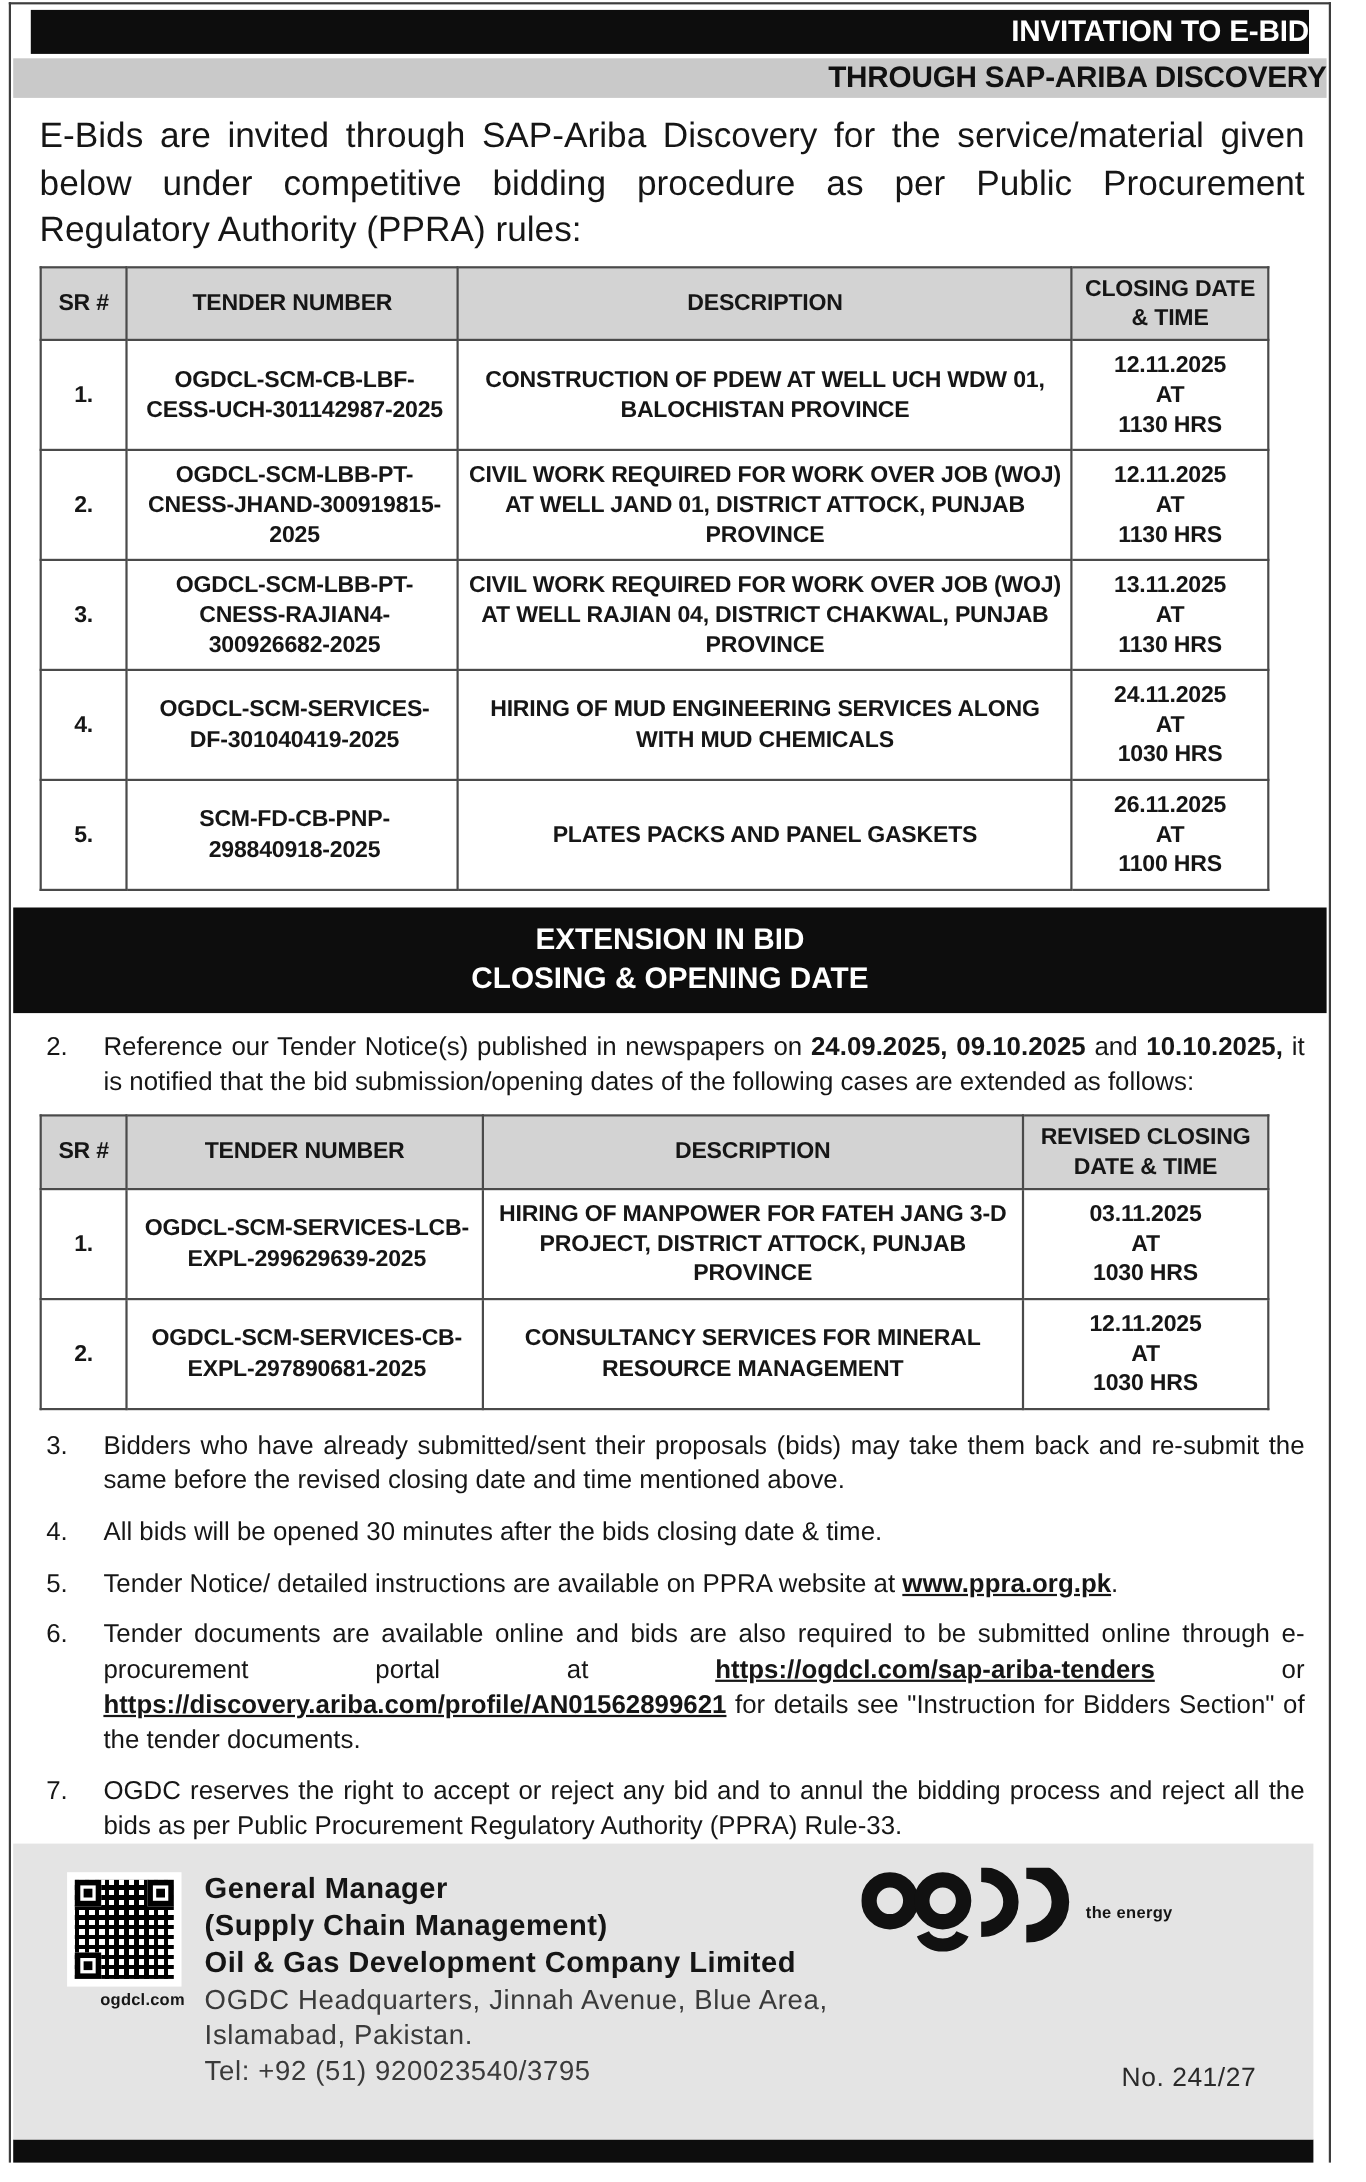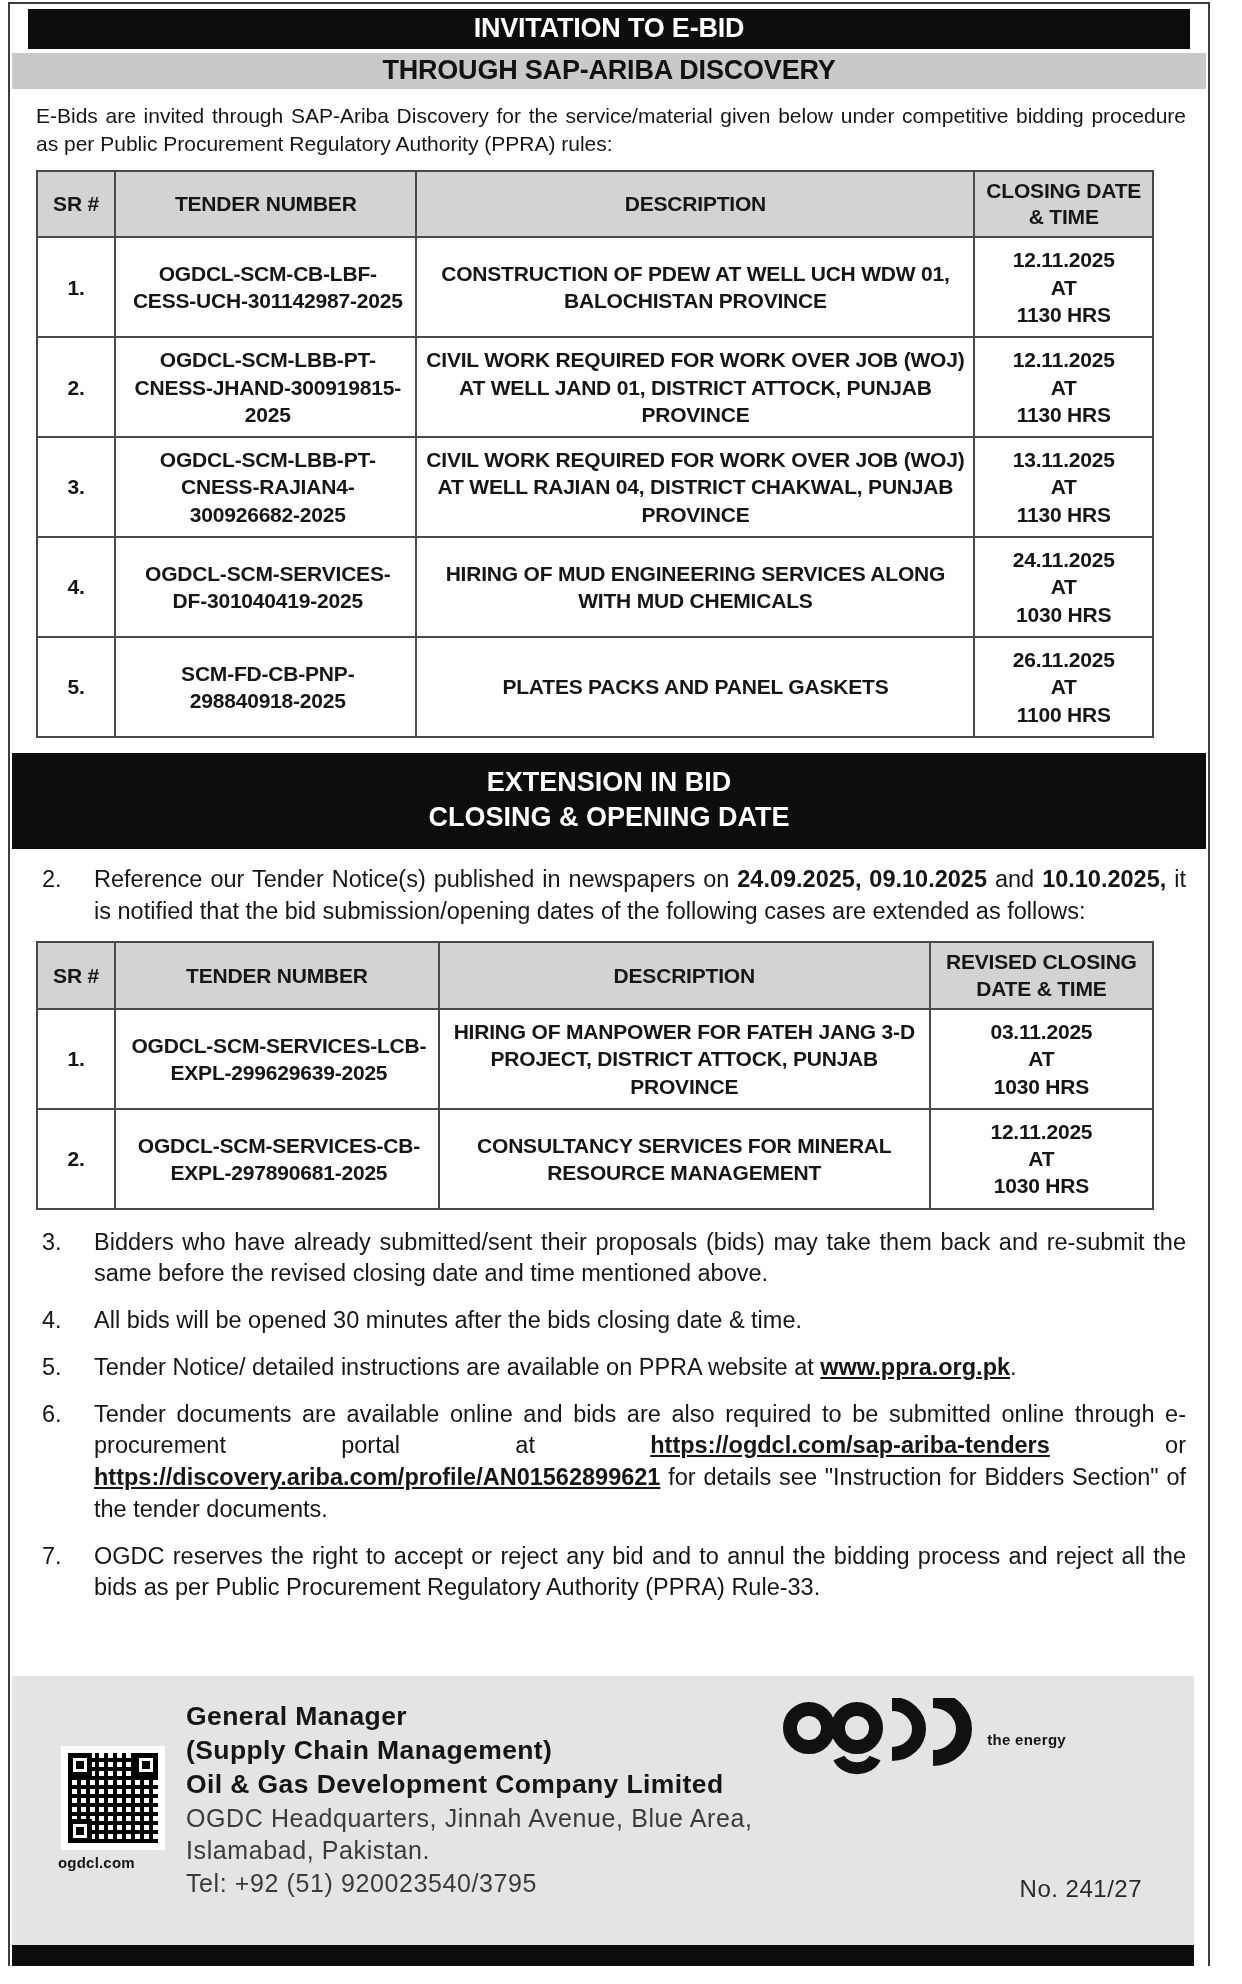--- a/index.html
+++ b/index.html
@@ -9,33 +9,33 @@
     font-family: "Liberation Sans", "DejaVu Sans", sans-serif;
     color: #161616;
     position: relative;
   }
   .ad {
     position: absolute; left: 8px; top: 2px; right: 32px; bottom: 18px;
     border: 2px solid #3d3d3d; border-bottom: none;
     background: #fff;
   }
   
-  .bar { text-align: center; font-weight: bold; letter-spacing: -0.2px; }
+  .bar { text-align: right; font-weight: bold; letter-spacing: -0.2px; }
   .bar-black1 {
     margin: 5px 18px 4px 18px; background: var(--bar-black, #0d0d0d);
     color: #fff; font-size: 27px; padding: 4px 0 5px;
   }
   .bar-gray {
     margin: 0 2px; background: var(--bar-gray, #c9c9c9);
     color: #111; font-size: 27px; padding: 2px 0 3px;
   }
   
   .intro {
     margin: 13px 22px 12px 26px;
-    font-size: 21px; line-height: 1.33; text-align: justify;
+    font-size: 32px; line-height: 1.33; text-align: justify;
   }
   
   table {
     border-collapse: collapse; table-layout: fixed;
     margin-left: 26px; width: calc(100% - 80px);
     font-weight: bold; letter-spacing: -0.2px;
   }
   th, td { border: 2px solid #4a4a4a; vertical-align: middle; }
   th {
     background: var(--table-header-gray, #d3d3d3);
@@ -61,21 +61,21 @@
   .note b { font-weight: bold; }
   .link { font-weight: bold; text-decoration: underline; color: inherit; cursor: pointer; }
   .mt-big { margin-top: 17px; }
   
   .footer-wrap { position: absolute; left: 2px; right: 14px; bottom: 0; }
   .footer {
     background: var(--footer-bg, #e4e4e4);
     position: relative; min-height: 228px;
     padding: 24px 30px 46px 40px;
   }
-  .qr-block { position: absolute; left: 46px; top: 26px; width: 110px; text-align: left; margin-top: 44px; }
+  .qr-block { position: absolute; left: 46px; top: 26px; width: 110px; text-align: right; }
   .qr { width: 104px; height: 104px; background: #fff; padding: 7px; position: relative; margin: 0 auto; }
   .qr-mod {
     width: 100%; height: 100%;
     background-image:
       repeating-linear-gradient(0deg,  #000 0 4px, transparent 4px 9px),
       repeating-linear-gradient(90deg, #000 0 4px, #fff 4px 9px);
   }
   .qr .f { position: absolute; width: 24px; height: 24px; border: 5px solid #000; background: #fff; }
   .qr .f::after { content: ""; position: absolute; inset: 3px; background: #000; }
   .f.tl { left: 7px; top: 7px; } .f.tr { right: 7px; top: 7px; } .f.bl { left: 7px; bottom: 7px; }

